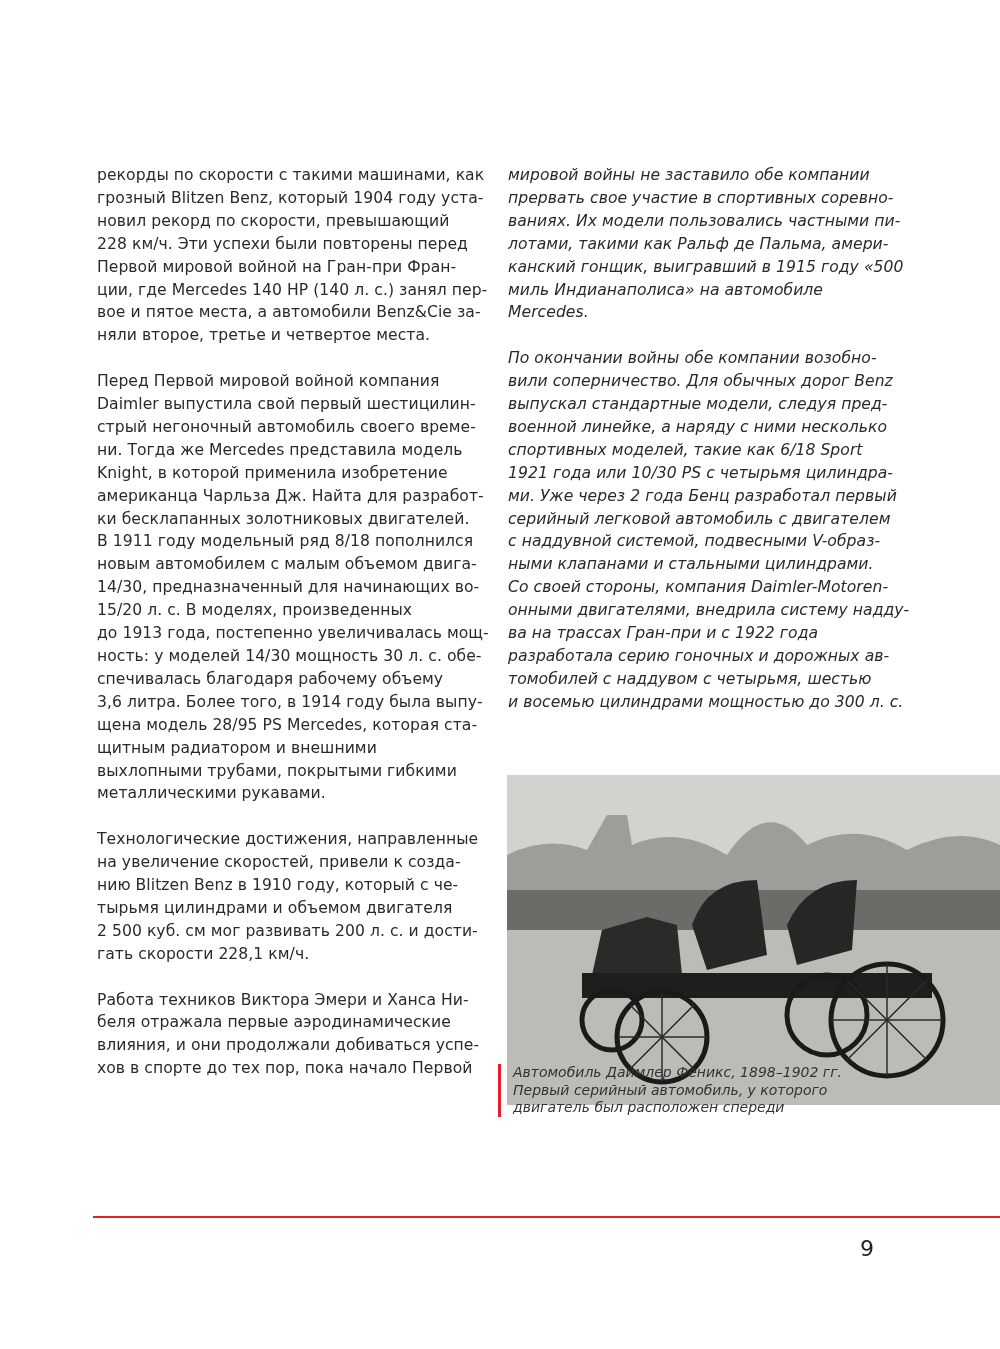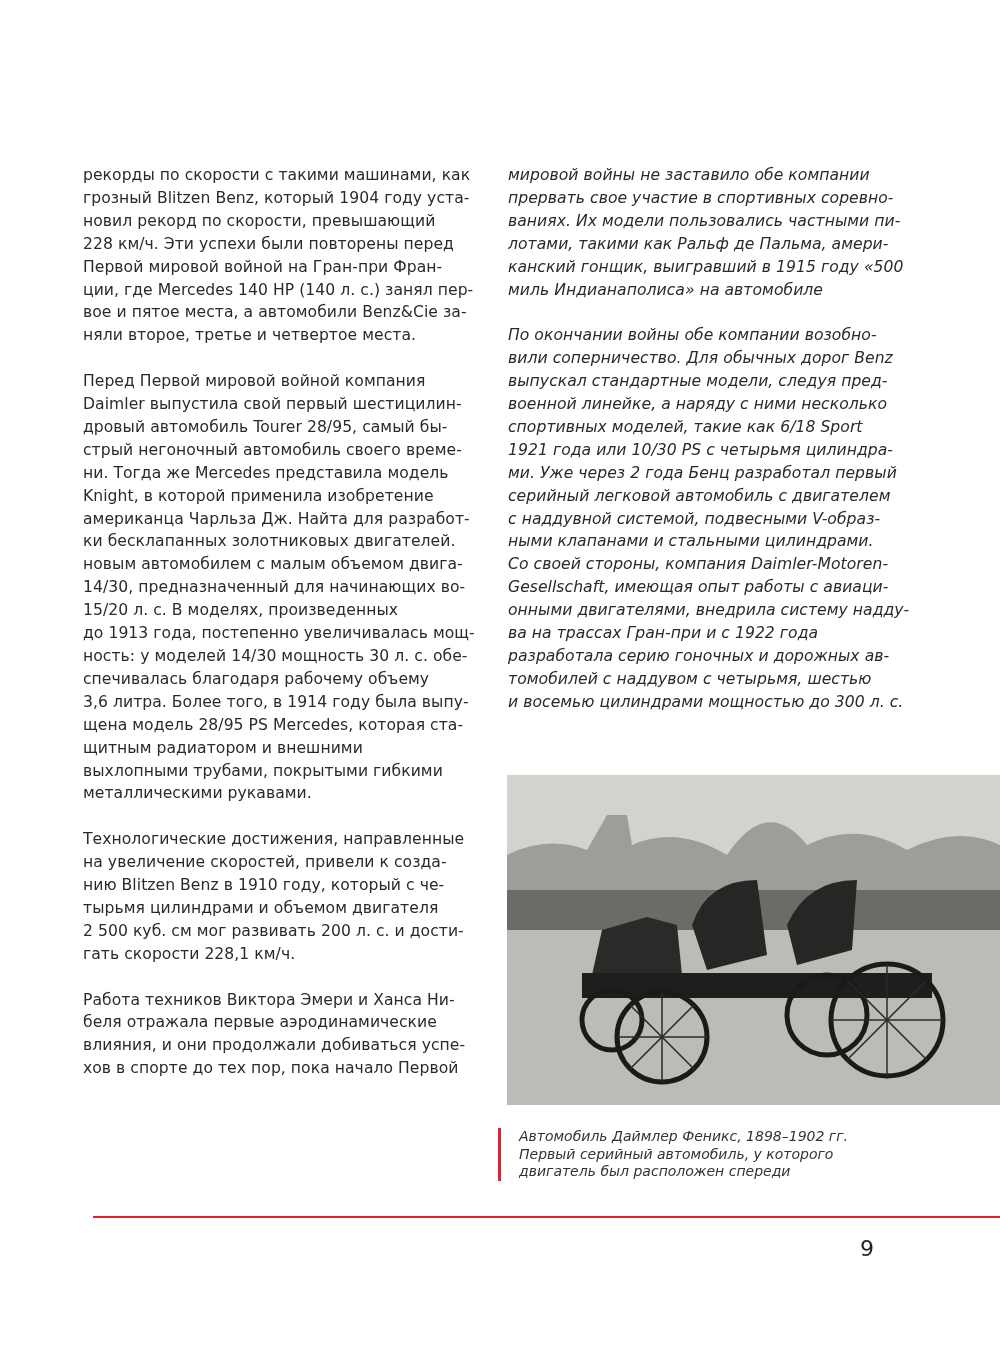--- a/index.html
+++ b/index.html
@@ -1,53 +1,53 @@
 <!DOCTYPE html>
 <html><head>
 <meta charset="utf-8">
 <style>
   html, body { margin: 0; padding: 0; background: #ffffff; }
   body { width: 1000px; height: 1349px; position: relative; overflow: hidden;
          font-family: "DejaVu Sans", sans-serif; color: #2a2a2a; }
   .col { position: absolute; font-size: 15.6px; line-height: 22.9px; letter-spacing: 0.05px; }
-  .col-left { left: 83px; top: 164px; width: 390px; }
+  .col-left { left: 97px; top: 164px; width: 390px; }
   .col-right { left: 508px; top: 164px; width: 410px; font-style: italic; }
   .para { margin: 0 0 22.9px 0; }
   .line { display: block; white-space: nowrap; }
   .photo { position: absolute; left: 507px; top: 775px; width: 493px; height: 330px;
            background: linear-gradient(180deg, #d9d9d7 0%, #cfcfcc 25%, #9c9c98 35%, #6e6e6b 40%, #b8b6b1 47%, #c9c7c2 100%);
            overflow: hidden; }
-  .caption { position: absolute; left: 498px; top: 1128px; border-left: 3px solid #e3202a;
-             padding-left: 18px; font-style: italic; font-size: 14px; line-height: 17.5px; color: #333; }
+  .caption { position: absolute; left: 498px; top: 1064px; border-left: 3px solid #e3202a;
+             padding-left: 12px; font-style: italic; font-size: 14px; line-height: 17.5px; color: #333; }
   .rule { position: absolute; left: 93px; top: 1216px; width: 907px; height: 2px; background: #e3202a; }
   .page-number { position: absolute; left: 860px; top: 1236px; font-size: 22px; color: #222; }
 </style>
 </head>
 <body>
 
 <div class="col col-left">
   <p class="para">
       <span class="line">рекорды по скорости с такими машинами, как</span>
       <span class="line">грозный Blitzen Benz, который 1904 году уста-</span>
       <span class="line">новил рекорд по скорости, превышающий</span>
       <span class="line">228 км/ч. Эти успехи были повторены перед</span>
       <span class="line">Первой мировой войной на Гран-при Фран-</span>
       <span class="line">ции, где Mercedes 140 HP (140 л. с.) занял пер-</span>
       <span class="line">вое и пятое места, а автомобили Benz&amp;Cie за-</span>
       <span class="line">няли второе, третье и четвертое места.</span>
     </p>
   <p class="para">
       <span class="line">Перед Первой мировой войной компания</span>
       <span class="line">Daimler выпустила свой первый шестицилин-</span>
-      <span class="line">дровый автомобиль Tourer 28/95, самый бы-</span>
       <span class="line">стрый негоночный автомобиль своего време-</span>
       <span class="line">ни. Тогда же Mercedes представила модель</span>
       <span class="line">Knight, в которой применила изобретение</span>
       <span class="line">американца Чарльза Дж. Найта для разработ-</span>
       <span class="line">ки бесклапанных золотниковых двигателей.</span>
+      <span class="line">В 1911 году модельный ряд 8/18 пополнился</span>
       <span class="line">новым автомобилем с малым объемом двига-</span>
       <span class="line">14/30, предназначенный для начинающих во-</span>
       <span class="line">15/20 л. с. В моделях, произведенных</span>
       <span class="line">до 1913 года, постепенно увеличивалась мощ-</span>
       <span class="line">ность: у моделей 14/30 мощность 30 л. с. обе-</span>
       <span class="line">спечивалась благодаря рабочему объему</span>
       <span class="line">3,6 литра. Более того, в 1914 году была выпу-</span>
       <span class="line">щена модель 28/95 PS Mercedes, которая ста-</span>
       <span class="line">щитным радиатором и внешними</span>
       <span class="line">выхлопными трубами, покрытыми гибкими</span>
@@ -70,34 +70,34 @@
 </div>
 
 <div class="col col-right">
   <p class="para">
       <span class="line">мировой войны не заставило обе компании</span>
       <span class="line">прервать свое участие в спортивных соревно-</span>
       <span class="line">ваниях. Их модели пользовались частными пи-</span>
       <span class="line">лотами, такими как Ральф де Пальма, амери-</span>
       <span class="line">канский гонщик, выигравший в 1915 году «500</span>
       <span class="line">миль Индианаполиса» на автомобиле</span>
+      <span class="line">Mercedes.</span>
     </p>
   <p class="para">
       <span class="line">По окончании войны обе компании возобно-</span>
       <span class="line">вили соперничество. Для обычных дорог Benz</span>
       <span class="line">выпускал стандартные модели, следуя пред-</span>
       <span class="line">военной линейке, а наряду с ними несколько</span>
       <span class="line">спортивных моделей, такие как 6/18 Sport</span>
       <span class="line">1921 года или 10/30 PS с четырьмя цилиндра-</span>
       <span class="line">ми. Уже через 2 года Бенц разработал первый</span>
       <span class="line">серийный легковой автомобиль с двигателем</span>
       <span class="line">с наддувной системой, подвесными V-образ-</span>
       <span class="line">ными клапанами и стальными цилиндрами.</span>
       <span class="line">Со своей стороны, компания Daimler-Motoren-</span>
-      <span class="line">Gesellschaft, имеющая опыт работы с авиаци-</span>
       <span class="line">онными двигателями, внедрила систему надду-</span>
       <span class="line">ва на трассах Гран-при и с 1922 года</span>
       <span class="line">разработала серию гоночных и дорожных ав-</span>
       <span class="line">томобилей с наддувом с четырьмя, шестью</span>
       <span class="line">и восемью цилиндрами мощностью до 300 л. с.</span>
     </p>
 </div>
 
 <div class="photo" title="Black-and-white photograph of the Daimler Phoenix car standing on a gravel field, trees and buildings in the background">
   <svg width="493" height="330" viewBox="0 0 493 330">

